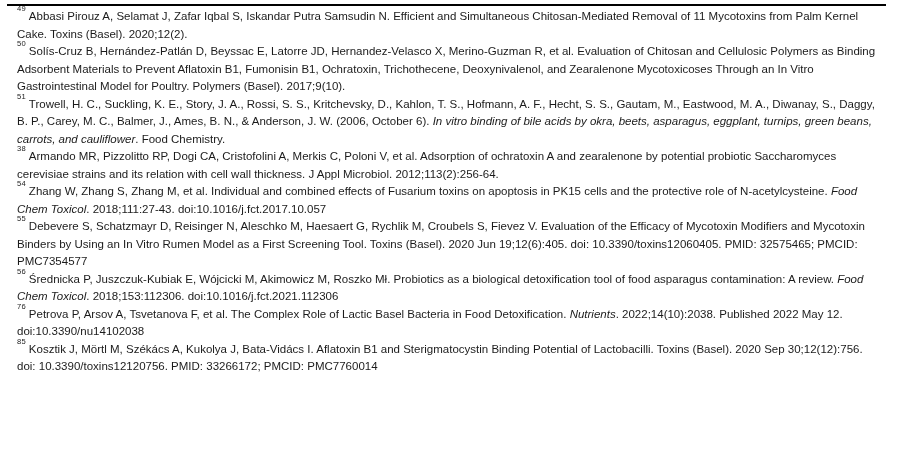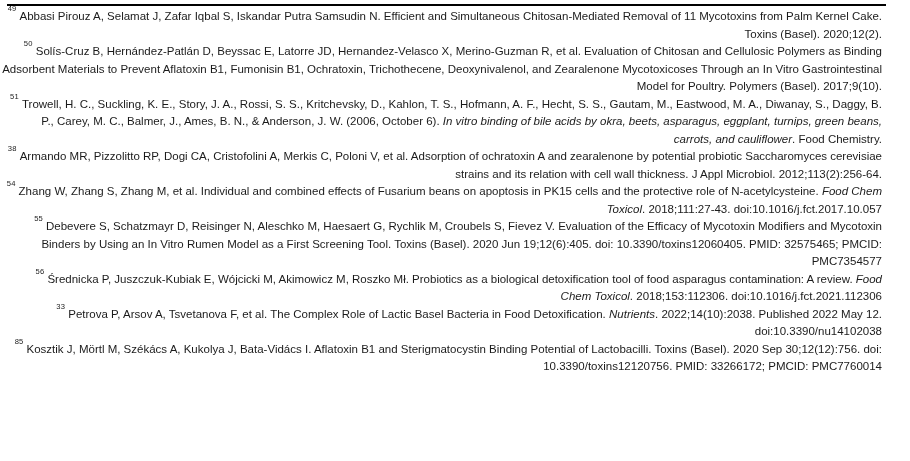--- a/index.html
+++ b/index.html
@@ -19,26 +19,26 @@
   .separator {
     position: absolute;
     top: 4px;
     left: 7px;
     width: 879px;
     border-top: 2px solid #000000;
   }
   .content {
     position: absolute;
     top: 8px;
-    left: 2px;
+    left: 17px;
     right: 28px;
     color: #1b1b1b;
     font-size: 11.5px;
     line-height: 17.5px;
-    text-align: right;
+    text-align: left;
   }
   p.fn {
     margin: 0;
   }
   p.fn sup {
     font-size: 7.6px;
     line-height: 0;
     position: relative;
     top: -4px;
     margin-right: 3px;
@@ -51,19 +51,19 @@
 </head>
 <body>
 
 <div class="page">
   <div class="separator"></div>
   <div class="content" id="footnote-list">
       <p class="fn"><sup>49</sup><span>Abbasi Pirouz A, Selamat J, Zafar Iqbal S, Iskandar Putra Samsudin N. Efficient and Simultaneous Chitosan-Mediated Removal of 11 Mycotoxins from Palm Kernel Cake. Toxins (Basel). 2020;12(2).</span></p>
       <p class="fn"><sup>50</sup><span>Solís-Cruz B, Hernández-Patlán D, Beyssac E, Latorre JD, Hernandez-Velasco X, Merino-Guzman R, et al. Evaluation of Chitosan and Cellulosic Polymers as Binding Adsorbent Materials to Prevent Aflatoxin B1, Fumonisin B1, Ochratoxin, Trichothecene, Deoxynivalenol, and Zearalenone Mycotoxicoses Through an In Vitro Gastrointestinal Model for Poultry. Polymers (Basel). 2017;9(10).</span></p>
       <p class="fn"><sup>51</sup><span>Trowell, H. C., Suckling, K. E., Story, J. A., Rossi, S. S., Kritchevsky, D., Kahlon, T. S., Hofmann, A. F., Hecht, S. S., Gautam, M., Eastwood, M. A., Diwanay, S., Daggy, B. P., Carey, M. C., Balmer, J., Ames, B. N., &amp; Anderson, J. W. (2006, October 6). </span><i>In vitro binding of bile acids by okra, beets, asparagus, eggplant, turnips, green beans, carrots, and cauliflower</i><span>. Food Chemistry.</span></p>
       <p class="fn"><sup>38</sup><span>Armando MR, Pizzolitto RP, Dogi CA, Cristofolini A, Merkis C, Poloni V, et al. Adsorption of ochratoxin A and zearalenone by potential probiotic Saccharomyces cerevisiae strains and its relation with cell wall thickness. J Appl Microbiol. 2012;113(2):256-64.</span></p>
-      <p class="fn"><sup>54</sup><span>Zhang W, Zhang S, Zhang M, et al. Individual and combined effects of Fusarium beans on apoptosis in PK15 cells and the protective role of N-acetylcysteine. </span><i>Food Chem Toxicol</i><span>. 2018;111:27-43. doi:10.1016/j.fct.2017.10.057</span></p>
+      <p class="fn"><sup>54</sup><span>Zhang W, Zhang S, Zhang M, et al. Individual and combined effects of Fusarium toxins on apoptosis in PK15 cells and the protective role of N-acetylcysteine. </span><i>Food Chem Toxicol</i><span>. 2018;111:27-43. doi:10.1016/j.fct.2017.10.057</span></p>
       <p class="fn"><sup>55</sup><span>Debevere S, Schatzmayr D, Reisinger N, Aleschko M, Haesaert G, Rychlik M, Croubels S, Fievez V. Evaluation of the Efficacy of Mycotoxin Modifiers and Mycotoxin Binders by Using an In Vitro Rumen Model as a First Screening Tool. Toxins (Basel). 2020 Jun 19;12(6):405. doi: 10.3390/toxins12060405. PMID: 32575465; PMCID: PMC7354577</span></p>
       <p class="fn"><sup>56</sup><span>Średnicka P, Juszczuk-Kubiak E, Wójcicki M, Akimowicz M, Roszko Mł. Probiotics as a biological detoxification tool of food asparagus contamination: A review. </span><i>Food Chem Toxicol</i><span>. 2018;153:112306. doi:10.1016/j.fct.2021.112306</span></p>
-      <p class="fn"><sup>33</sup><span>Petrova P, Arsov A, Tsvetanova F, et al. The Complex Role of Lactic Basel Bacteria in Food Detoxification. </span><i>Nutrients</i><span>. 2022;14(10):2038. Published 2022 May 12. doi:10.3390/nu14102038</span></p>
+      <p class="fn"><sup>76</sup><span>Petrova P, Arsov A, Tsvetanova F, et al. The Complex Role of Lactic Basel Bacteria in Food Detoxification. </span><i>Nutrients</i><span>. 2022;14(10):2038. Published 2022 May 12. doi:10.3390/nu14102038</span></p>
       <p class="fn"><sup>85</sup><span>Kosztik J, Mörtl M, Székács A, Kukolya J, Bata-Vidács I. Aflatoxin B1 and Sterigmatocystin Binding Potential of Lactobacilli. Toxins (Basel). 2020 Sep 30;12(12):756. doi: 10.3390/toxins12120756. PMID: 33266172; PMCID: PMC7760014</span></p>
     </div>
 </div>
 
 </body></html>

